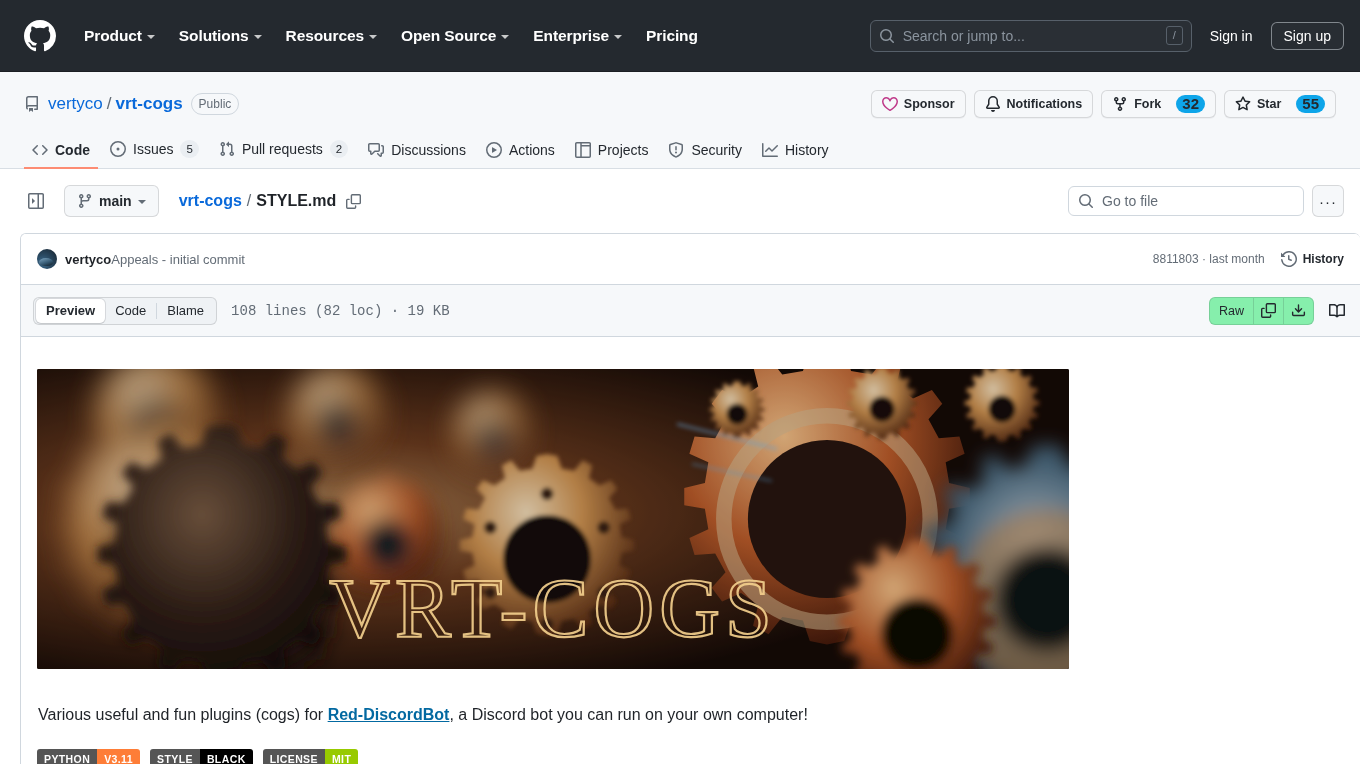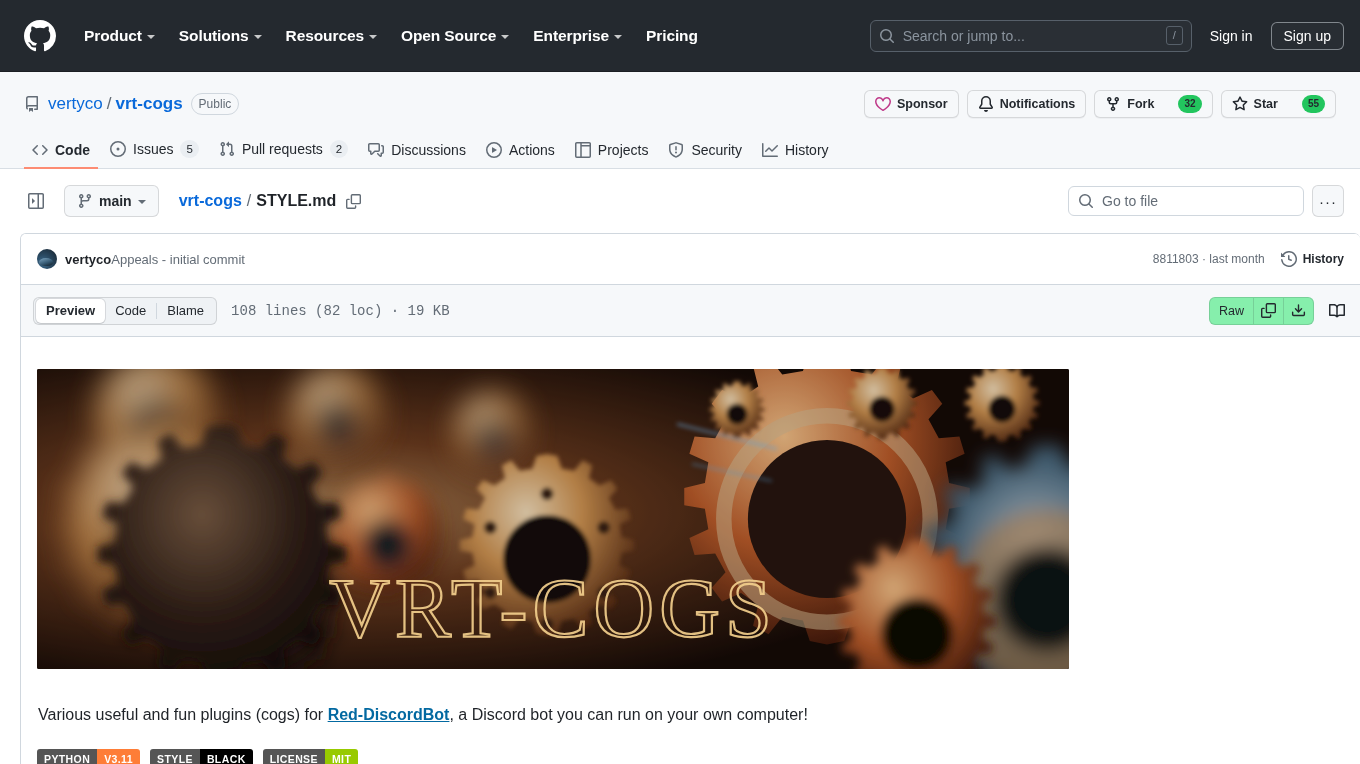--- a/index.html
+++ b/index.html
@@ -81,23 +81,23 @@
   .repo-actions { margin-left: auto; display: flex; align-items: center; gap: 8px; }
   .btn {
     display: flex; align-items: center; gap: 6px;
     height: 28px; padding: 0 10px;
     background: #f6f8fa; border: 1px solid rgba(31,35,40,0.15);
     border-radius: 6px; font-size: 12.5px; font-weight: 600; color: #24292f;
     cursor: pointer; white-space: nowrap;
     box-shadow: 0 1px 0 rgba(31,35,40,0.04);
   }
   .counter {
-    background: #22c55e; border-radius: 2em; padding: 0 6px;
-    font-size: 10px; font-weight: 600; color: #24292f; line-height: 18px;
-    margin-left: 18px;
+    background: #0ea5e9; border-radius: 2em; padding: 0 6px;
+    font-size: 15px; font-weight: 600; color: #24292f; line-height: 18px;
+    margin-left: 9px;
   }
 
   
   .repo-tabs { display: flex; align-items: flex-end; gap: 4px; margin-top: 12px; }
   .tab {
     display: flex; align-items: center; gap: 7px;
     padding: 7px 8px 9px 8px; font-size: 14px; color: #24292f;
     border-bottom: 2px solid transparent; cursor: pointer; white-space: nowrap;
     position: relative; top: 1px;
   }

